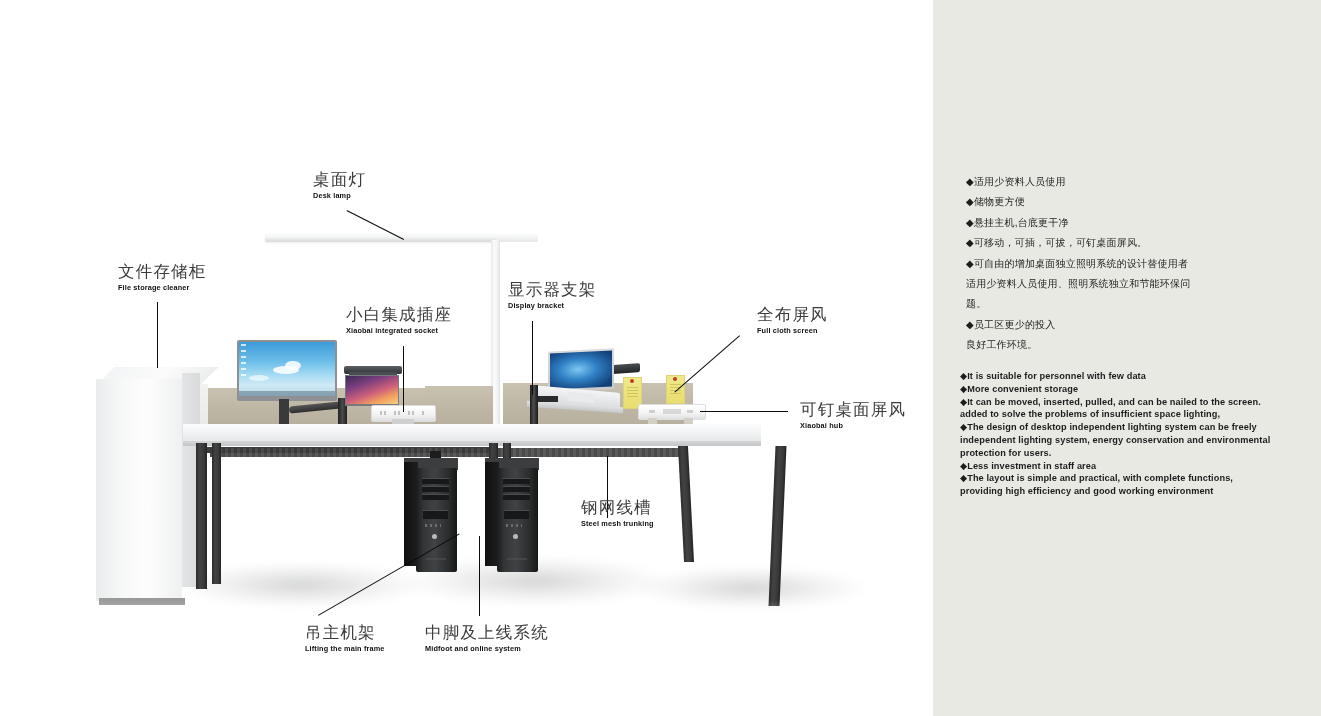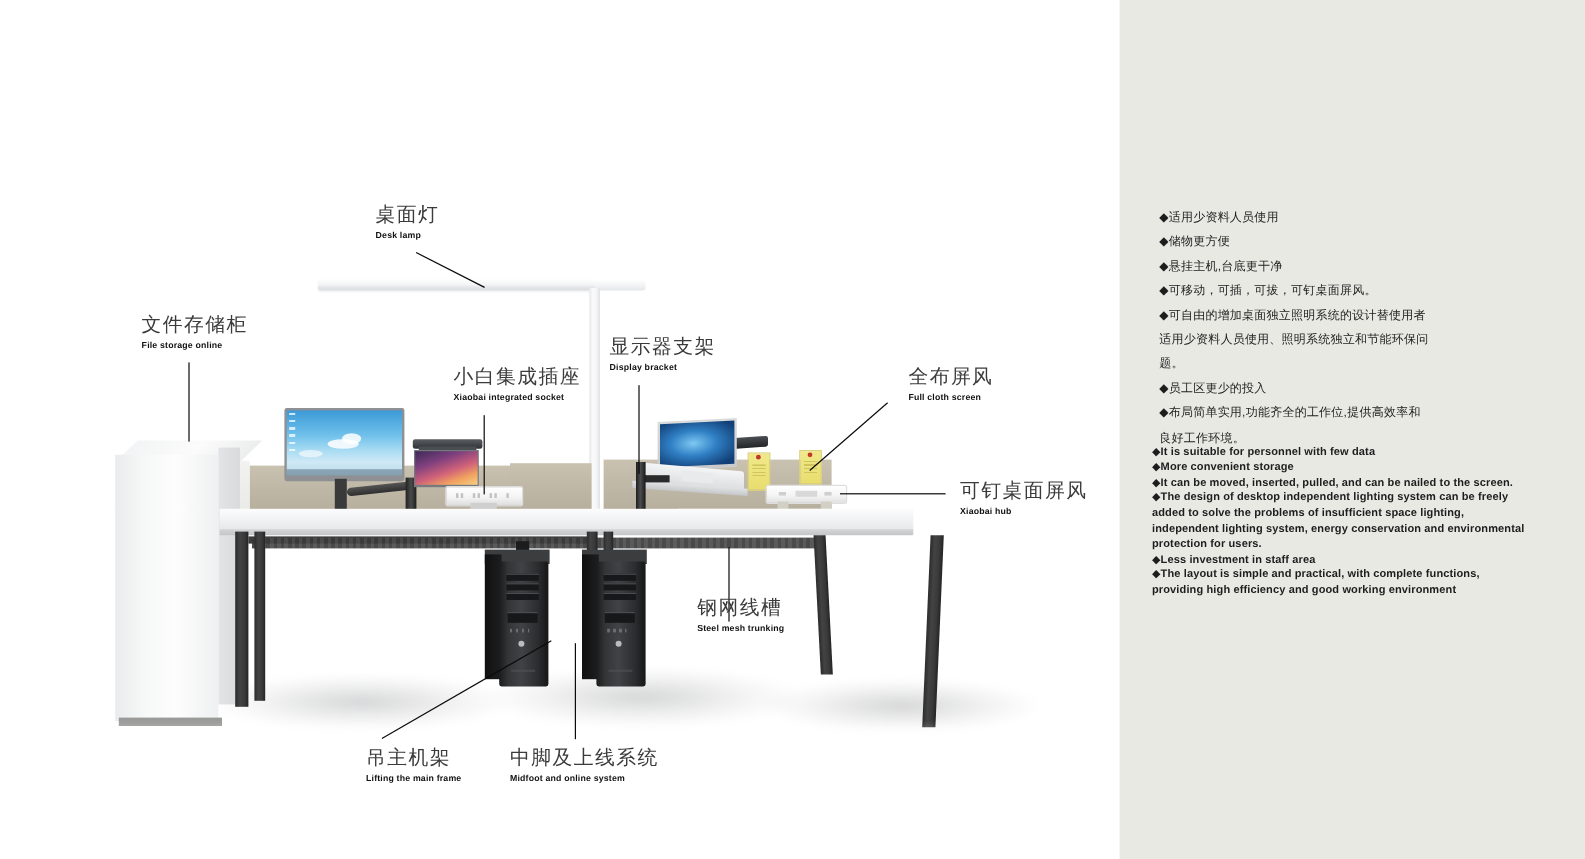--- a/index.html
+++ b/index.html
@@ -507,29 +507,29 @@
   <div class="leader" style="left:700px; top:411px; width:88px; height:1.3px;"></div>
 
   <div class="leader" style="left:607px; top:456px; width:1.3px; height:62px;"></div>
 
   <div class="leader" style="left:318px; top:615px; width:163px; height:1.3px; transform: rotate(-30deg); transform-origin: 0 0;"></div>
 
   <div class="leader" style="left:479px; top:536px; width:1.3px; height:80px;"></div>
 
   <div class="callout" style="left:118px; top:262px;">
     <div class="cn">文件存储柜</div>
-    <div class="en">File storage online</div>
+    <div class="en">File storage cleaner</div>
   </div>
 
   <div class="callout" style="left:299px; top:170px;margin-left:14px;">
     <div class="cn">桌面灯</div>
     <div class="en">Desk lamp</div>
   </div>
 
-  <div class="callout" style="left:378px; top:305px;">
+  <div class="callout" style="left:346px; top:305px;">
     <div class="cn">小白集成插座</div>
     <div class="en">Xiaobai integrated socket</div>
   </div>
 
   <div class="callout" style="left:508px; top:280px;">
     <div class="cn">显示器支架</div>
     <div class="en">Display bracket</div>
   </div>
 
   <div class="callout" style="left:757px; top:305px;">
@@ -563,30 +563,29 @@
 
   <div class="spec-cn">
     <div class="li">◆适用少资料人员使用</div>
     <div class="li">◆储物更方便</div>
     <div class="li">◆悬挂主机,台底更干净</div>
     <div class="li">◆可移动，可插，可拔，可钉桌面屏风。</div>
     <div class="li">◆可自由的增加桌面独立照明系统的设计替使用者</div>
     <div class="li">适用少资料人员使用、照明系统独立和节能环保问</div>
     <div class="li">题。</div>
     <div class="li">◆员工区更少的投入</div>
-    <div class="li">◆布局简单实用,功能齐全的工作位,提供高效率和</div>
     <div class="li">良好工作环境。</div>
   </div>
 
   <div class="spec-en">
     <div class="li">◆It is suitable for personnel with few data</div>
     <div class="li">◆More convenient storage</div>
     <div class="li">◆It can be moved, inserted, pulled, and can be nailed to the screen.</div>
+    <div class="li">added to solve the problems of insufficient space lighting,</div>
     <div class="li">◆The design of desktop independent lighting system can be freely</div>
-    <div class="li">added to solve the problems of insufficient space lighting,</div>
     <div class="li">independent lighting system, energy conservation and environmental</div>
     <div class="li">protection for users.</div>
     <div class="li">◆Less investment in staff area</div>
     <div class="li">◆The layout is simple and practical, with complete functions,</div>
     <div class="li">providing high efficiency and good working environment</div>
   </div>
 
 </div>
 
 </body></html>

